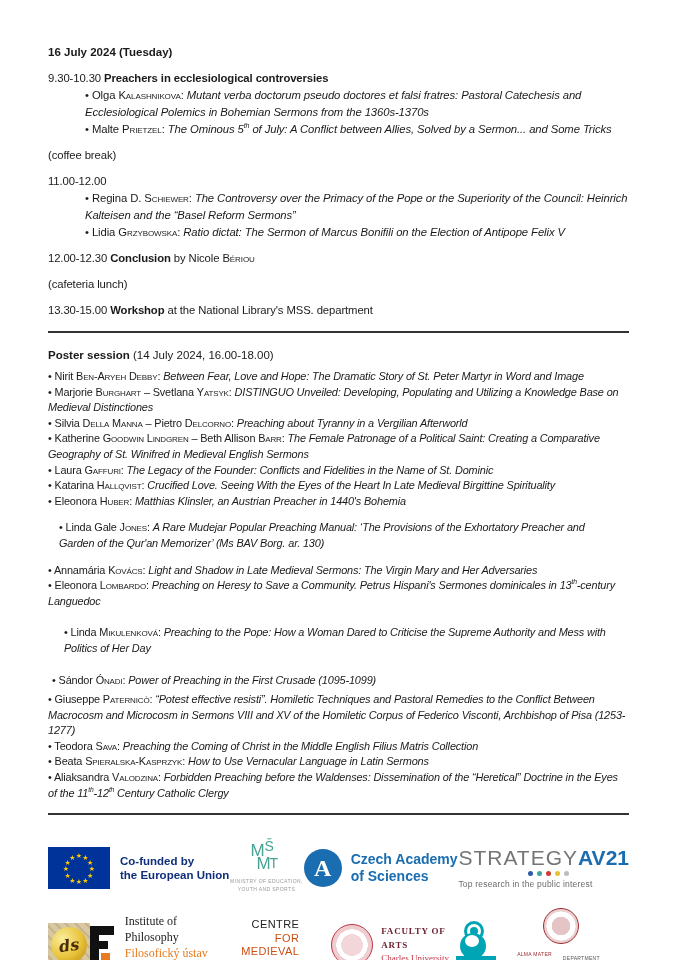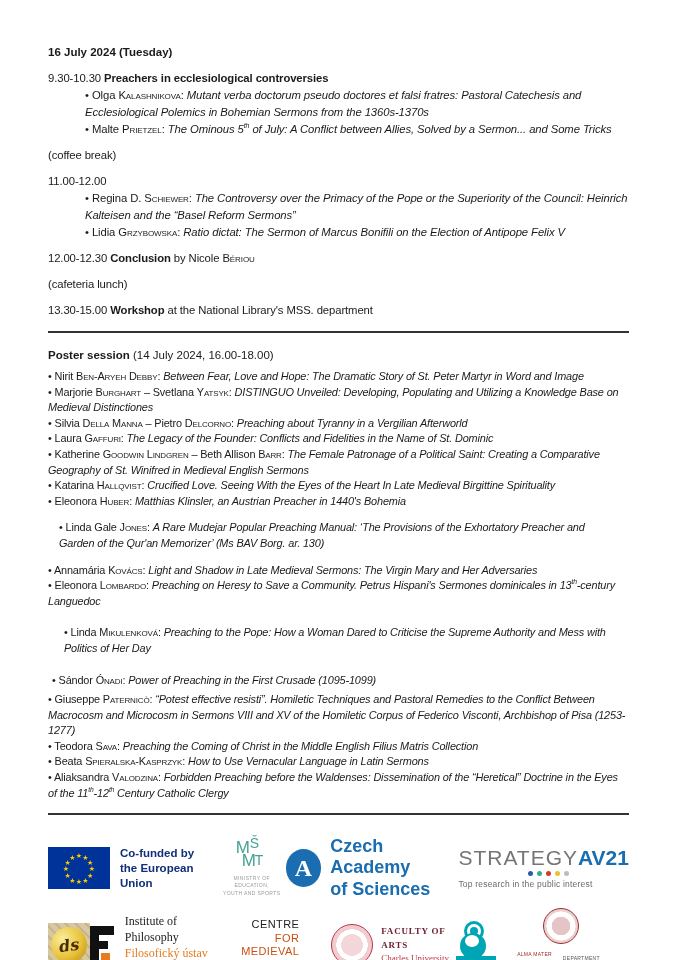--- a/index.html
+++ b/index.html
@@ -46,21 +46,21 @@
   .msmt-mono .m2{left:22px;top:-5px;font-size:14px;}
   .msmt-mono .m3{left:14px;top:11px;font-size:17px;}
   .msmt-mono .m4{left:27px;top:12px;font-size:14px;}
   .msmt-cap{margin-top:3px;font-size:5px;line-height:1.5;color:#9a9a9a;text-align:center;letter-spacing:.4px;}
 
   
   .cas{display:flex;align-items:center;}
   .cas-circle{width:38px;height:38px;border-radius:50%;background:var(--cas);color:#fff;
               display:flex;align-items:center;justify-content:center;
               font-family:"Liberation Serif",serif;font-weight:700;font-size:24px;}
-  .cas-text{margin-left:9px;color:var(--cas);font-weight:700;font-size:18px;line-height:1.2;}
+  .cas-text{margin-left:9px;color:var(--cas);font-weight:700;font-size:14px;line-height:1.2;}
 
   
   .strategy{display:flex;flex-direction:column;}
   .strategy-word{font-size:21px;line-height:22px;}
   .strategy-word .sw1{color:var(--strategy-text);letter-spacing:1px;}
   .strategy-word .sw2{color:var(--strategy-accent);font-weight:700;}
   .strategy-dots{display:flex;gap:4px;margin:2px 0 3px 70px;}
   .strategy-dots .dot{width:5px;height:5px;border-radius:50%;}
   .strategy-tag{font-size:8.5px;color:var(--tagline-gray);letter-spacing:.2px;}
 
@@ -151,22 +151,22 @@
       </div>
 
     <hr class="rule">
 
     <p class="poster-heading"><span class="ph-b">Poster session</span><span> (14 July 2024, 16.00-18.00)</span></p>
 
     <div class="poster-list">
         <p class="poster-entry" style="margin: 0px;"><span>• Nirit </span><span class="sc">Ben-Aryeh Debby</span><span>: </span><span class="i">Between Fear, Love and Hope: The Dramatic Story of St. Peter Martyr in Word and Image</span></p>
         <p class="poster-entry" style="margin: 0px;"><span>• Marjorie </span><span class="sc">Burghart</span><span> – Svetlana </span><span class="sc">Yatsyk</span><span>: </span><span class="i">DISTINGUO Unveiled: Developing, Populating and Utilizing a Knowledge Base on Medieval Distinctiones</span></p>
         <p class="poster-entry" style="margin: 0px;"><span>• Silvia </span><span class="sc">Della Manna</span><span> – Pietro </span><span class="sc">Delcorno</span><span>: </span><span class="i">Preaching about Tyranny in a Vergilian Afterworld</span></p>
+        <p class="poster-entry" style="margin: 0px;"><span>• Katherine </span><span class="sc">Goodwin Lindgren</span><span> – Beth Allison </span><span class="sc">Barr</span><span>: </span><span class="i">The Female Patronage of a Political Saint: Creating a Comparative Geography of St. Winifred in Medieval English Sermons</span></p>
         <p class="poster-entry" style="margin: 0px;"><span>• Laura </span><span class="sc">Gaffuri</span><span>: </span><span class="i">The Legacy of the Founder: Conflicts and Fidelities in the Name of St. Dominic</span></p>
-        <p class="poster-entry" style="margin: 0px;"><span>• Katherine </span><span class="sc">Goodwin Lindgren</span><span> – Beth Allison </span><span class="sc">Barr</span><span>: </span><span class="i">The Female Patronage of a Political Saint: Creating a Comparative Geography of St. Winifred in Medieval English Sermons</span></p>
         <p class="poster-entry" style="margin: 0px;"><span>• Katarina </span><span class="sc">Hallqvist</span><span>: </span><span class="i">Crucified Love. Seeing With the Eyes of the Heart In Late Medieval Birgittine Spirituality</span></p>
         <p class="poster-entry" style="margin: 0px;"><span>• Eleonora </span><span class="sc">Huber</span><span>: </span><span class="i">Matthias Klinsler, an Austrian Preacher in 1440's Bohemia</span></p>
         <p class="poster-entry" style="margin: 11px;"><span>• Linda Gale </span><span class="sc">Jones</span><span>: </span><span class="i">A Rare Mudejar Popular Preaching Manual: ‘The Provisions of the Exhortatory Preacher and Garden of the Qur'an Memorizer’ (Ms BAV Borg. ar. 130)</span></p>
         <p class="poster-entry" style="margin: 0px;"><span>• Annamária </span><span class="sc">Kovács</span><span>: </span><span class="i">Light and Shadow in Late Medieval Sermons: The Virgin Mary and Her Adversaries</span></p>
         <p class="poster-entry" style="margin: 0px;"><span>•  Eleonora </span><span class="sc">Lombardo</span><span>: </span><span class="i">Preaching on Heresy to Save a Community. Petrus Hispani's Sermones dominicales in 13</span><span class="i sup">th</span><span class="i">-century Languedoc</span></p>
         <p class="poster-entry" style="margin: 16px;"><span>• Linda </span><span class="sc">Mikulenková</span><span>: </span><span class="i">Preaching to the Pope: How a Woman Dared to Criticise the Supreme Authority and Mess with Politics of Her Day</span></p>
         <p class="poster-entry" style="margin: 4px;"><span>• Sándor </span><span class="sc">Ónadi</span><span>: </span><span class="i">Power of Preaching in the First Crusade (1095-1099)</span></p>
         <p class="poster-entry" style="margin: 0px;"><span>• Giuseppe </span><span class="sc">Paternicò</span><span>: </span><span class="i">“Potest effective resisti”. Homiletic Techniques and Pastoral Remedies to the Conflict Between Macrocosm and Microcosm in Sermons VIII and XV of the Homiletic Corpus of Federico Visconti, Archbishop of Pisa (1253-1277)</span></p>
         <p class="poster-entry" style="margin: 0px;"><span>• Teodora </span><span class="sc">Sava</span><span>: </span><span class="i">Preaching the Coming of Christ in the Middle English Filius Matris Collection</span></p>
         <p class="poster-entry" style="margin: 0px;"><span>• Beata </span><span class="sc">Spieralska-Kasprzyk</span><span>: </span><span class="i">How to Use Vernacular Language in Latin Sermons</span></p>

